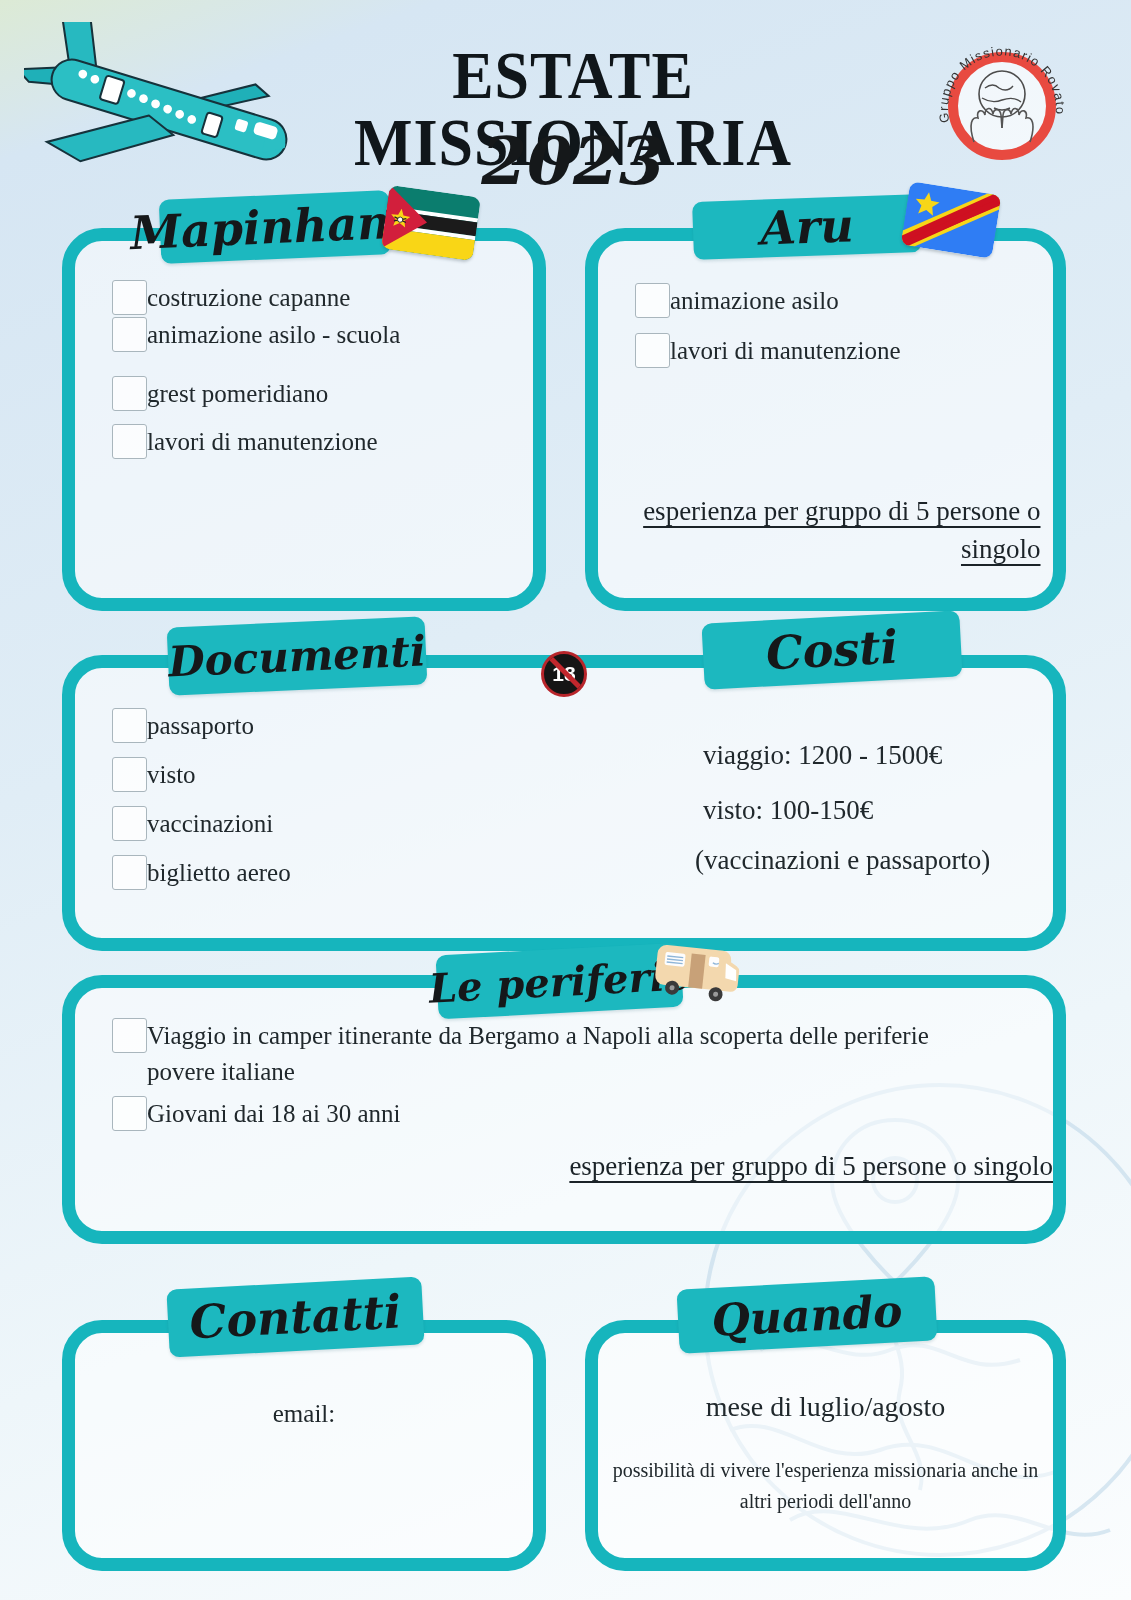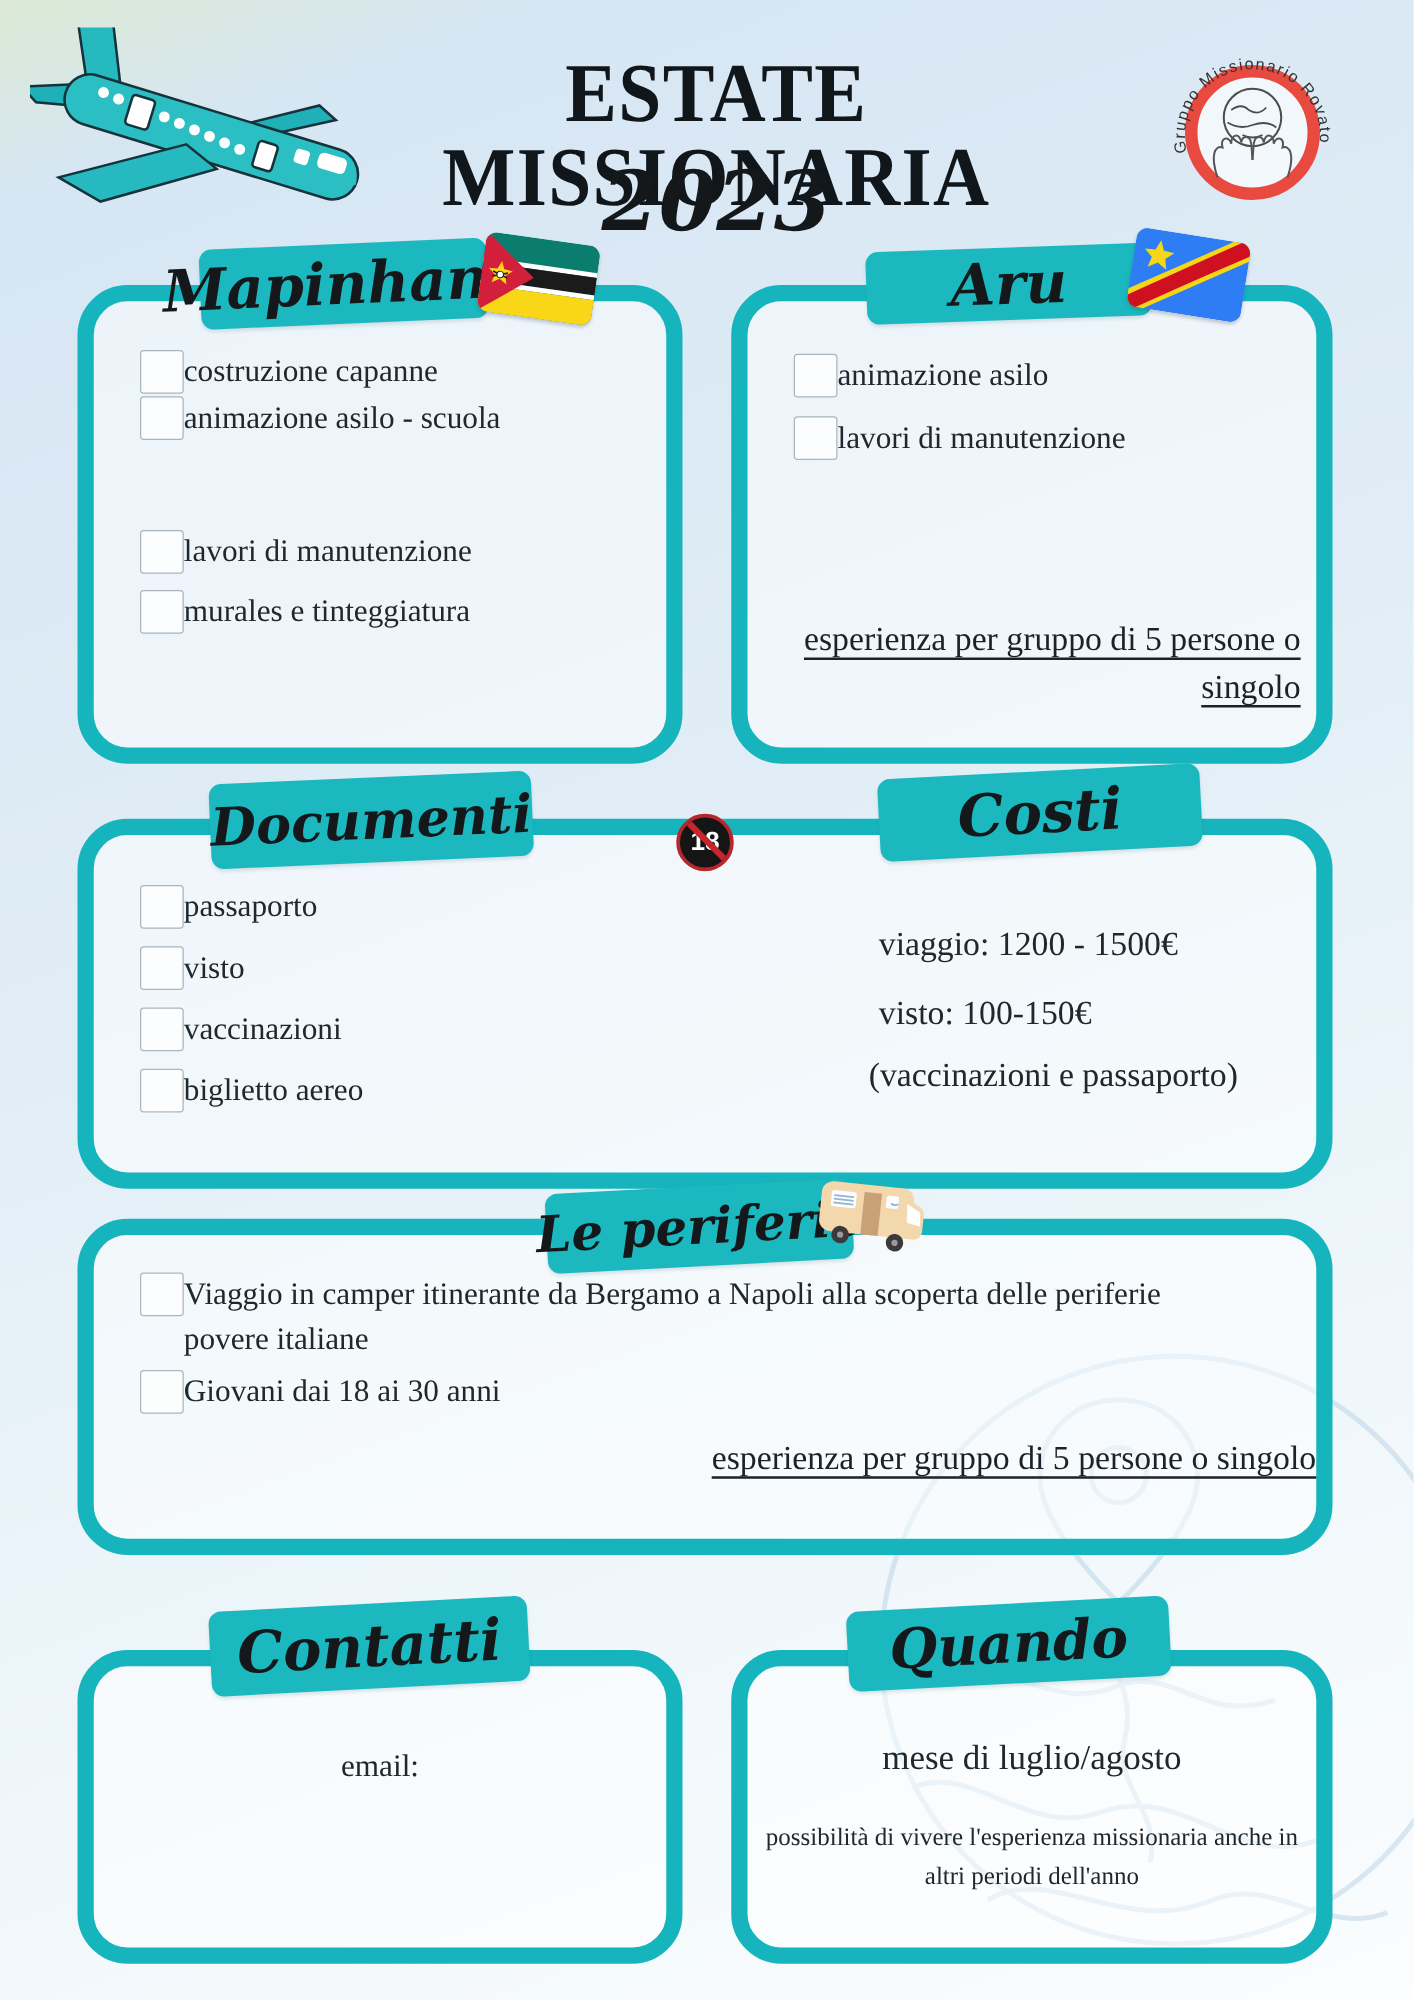--- a/index.html
+++ b/index.html
@@ -116,27 +116,27 @@
 
   <div class="panel" style="left:62px;top:228px;width:458px;height:357px;">
     <div class="check-row" style="left:37px;top:39px;">
       <div class="checkbox"></div>
       <div class="item-label">costruzione capanne</div>
     </div>
     <div class="check-row" style="left:37px;top:76px;">
       <div class="checkbox"></div>
       <div class="item-label">animazione asilo - scuola</div>
     </div>
+    <div class="check-row" style="left:37px;top:135px;">
+      <div class="checkbox"></div>
+      <div class="item-label">grest pomeridiano</div>
+    </div>
     <div class="check-row" style="left:37px;top:183px;">
       <div class="checkbox"></div>
       <div class="item-label">lavori di manutenzione</div>
-    </div>
-    <div class="check-row" style="left:37px;top:231px;">
-      <div class="checkbox"></div>
-      <div class="item-label">murales e tinteggiatura</div>
     </div>
   </div>
   <div class="band" style="left:160px;top:195px;width:230px;height:64px;transform:rotate(-2.5deg);">
     <span class="script" style="font-size:46px;">Mapinhane</span>
   </div>
   <svg class="flag" style="left:385px;top:191px;transform:rotate(8deg);" width="92" height="64" viewBox="0 0 92 64">
     <rect width="92" height="64" fill="#0b7d6e"></rect>
     <rect y="21" width="92" height="4" fill="#ffffff"></rect>
     <rect y="25" width="92" height="14" fill="#1b1b1b"></rect>
     <rect y="39" width="92" height="4" fill="#ffffff"></rect>

